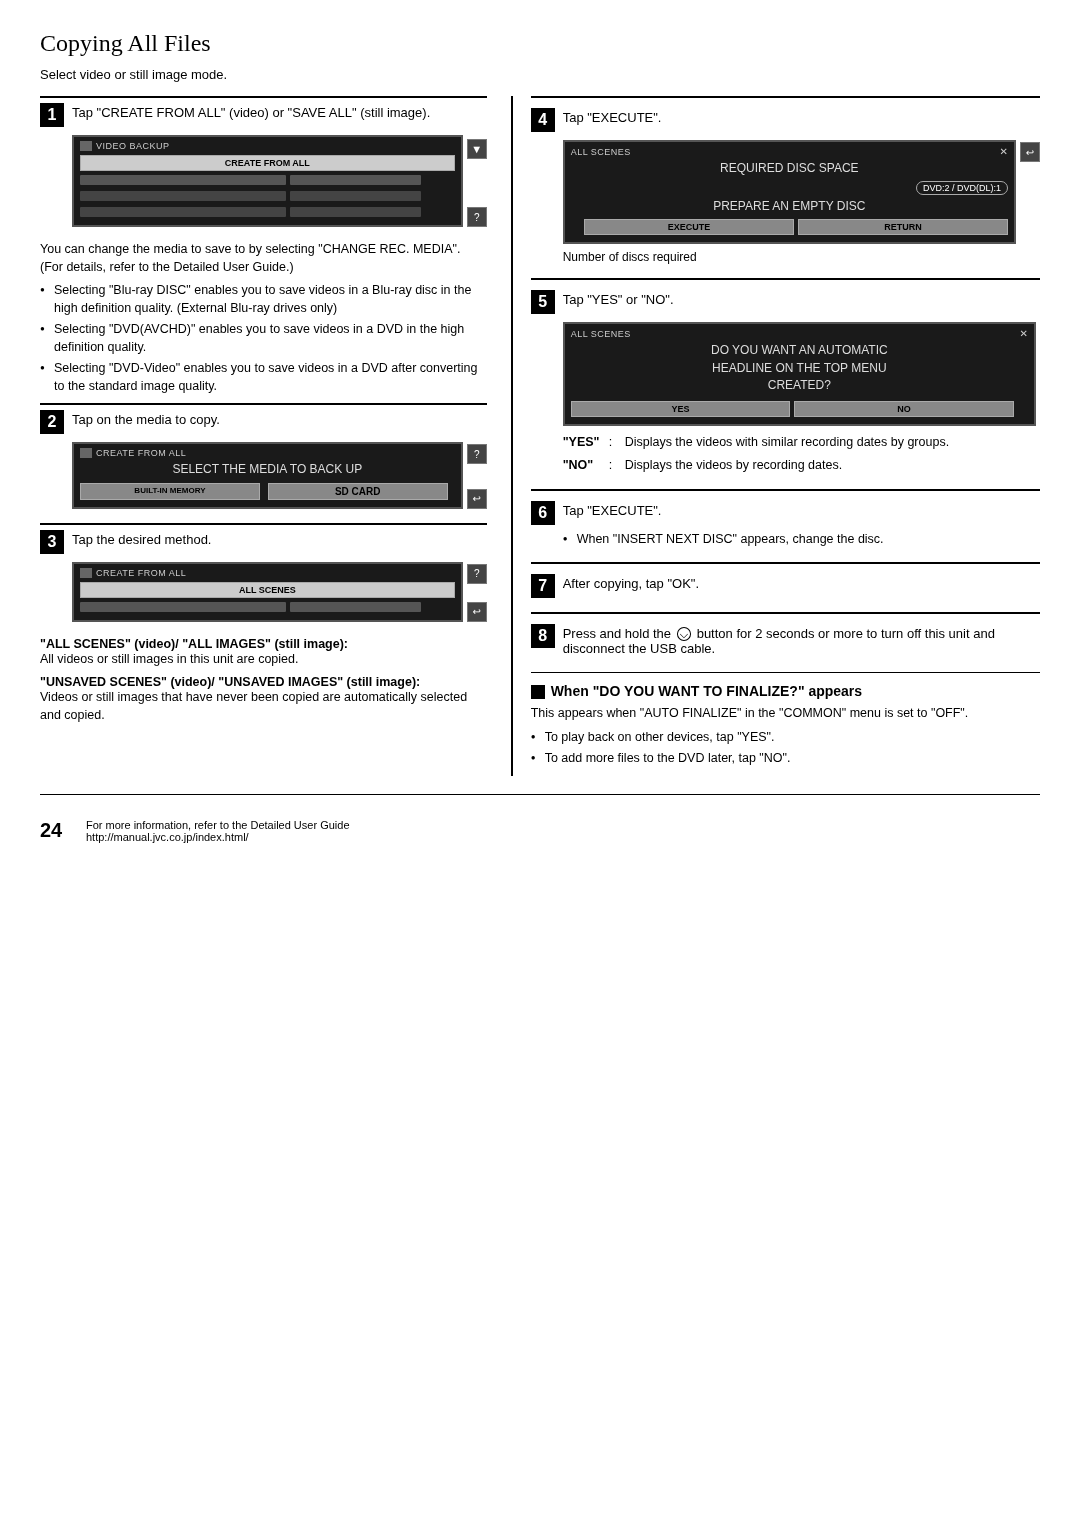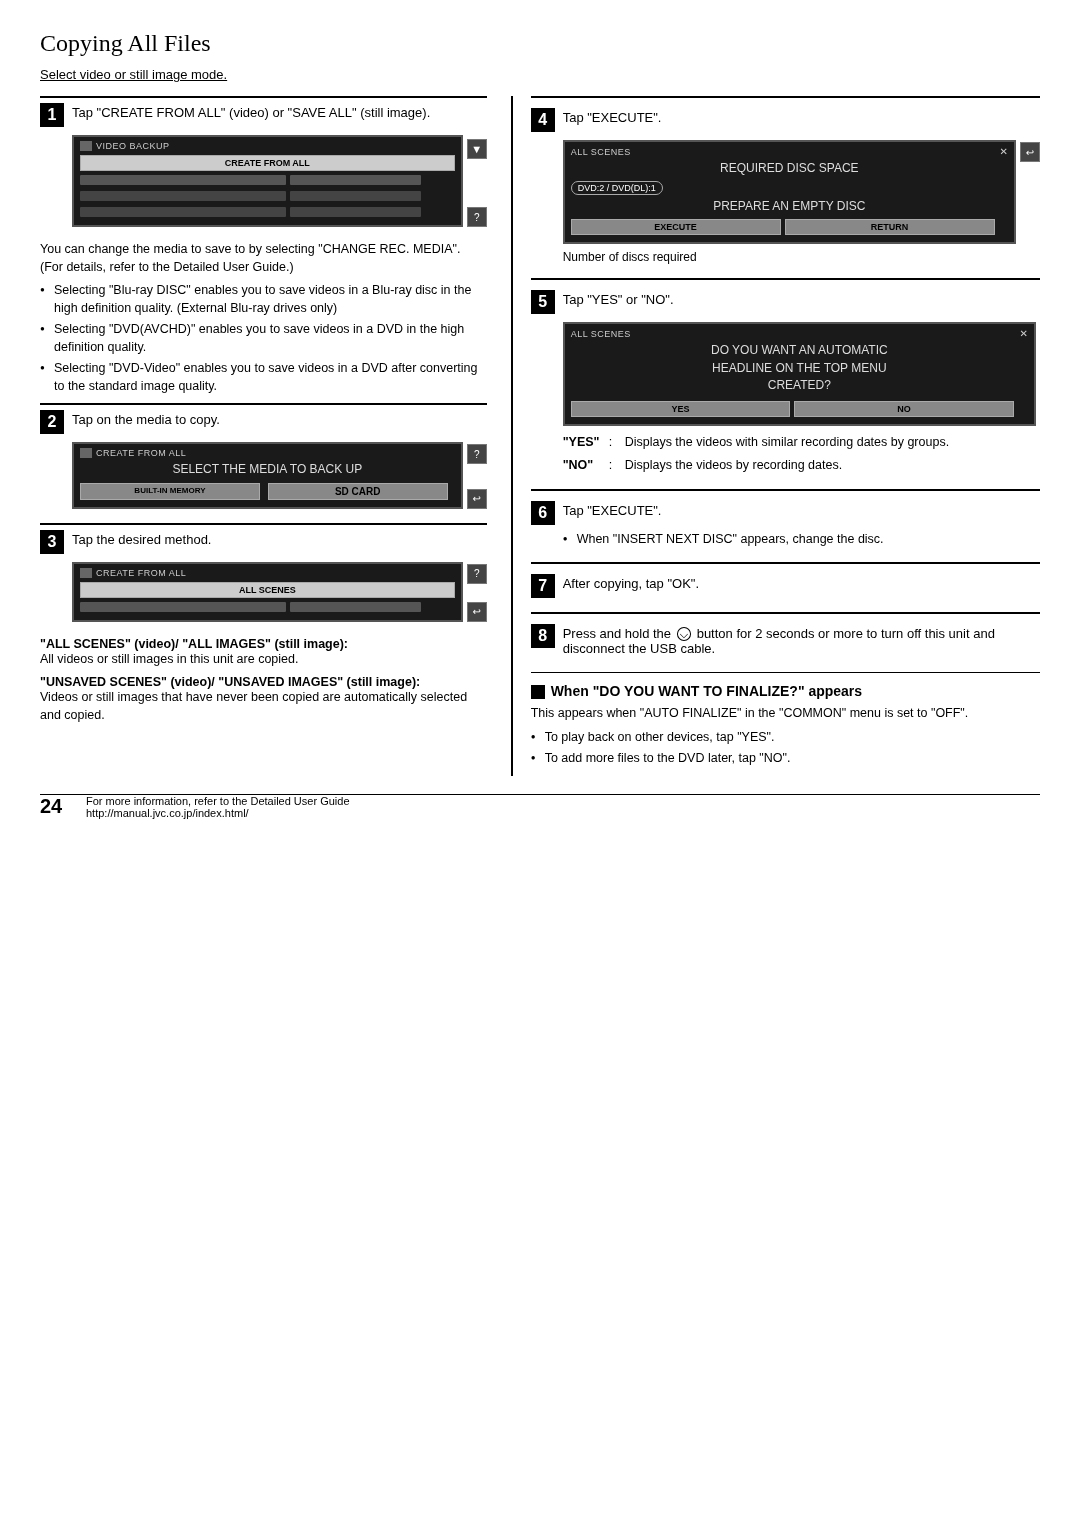--- a/index.html
+++ b/index.html
@@ -14,21 +14,20 @@
     }
     h1 {
       font-size: 24px;
       font-weight: normal;
       font-family: Georgia, serif;
       margin-bottom: 10px;
     }
     .subtitle {
       font-size: 13px;
       margin-bottom: 14px;
-      text-decoration: underline;
     }
     .two-col {
       display: flex;
       gap: 0;
     }
     .left-col {
       width: 480px;
       padding-right: 24px;
     }
     .right-col {
@@ -236,21 +235,21 @@
       background: #000;
       width: 14px;
       height: 14px;
       flex-shrink: 0;
       margin-top: 2px;
     }
     
     .footer {
       border-top: 1px solid #000;
       margin-top: 18px;
-      padding-top: 0;
+      padding-top: 24px;
       display: flex;
       gap: 16px;
       align-items: flex-start;
     }
     .footer-num {
       font-size: 20px;
       font-weight: bold;
       min-width: 30px;
     }
     .footer-text {
@@ -395,25 +394,25 @@
         <div class="step-num">4</div>
         <div class="step-text">Tap "EXECUTE".</div>
       </div>
       <div class="screen-with-side">
         <div class="screen-mock">
           <div class="screen-title-bar">
             <span class="screen-title-text">ALL SCENES</span>
             <span class="screen-close">✕</span>
           </div>
           <div class="screen-inner-text">REQUIRED DISC SPACE</div>
-          <div style="text-align:left;">
+          <div style="text-align:right;">
             <span class="oval-box">DVD:2 / DVD(DL):1</span>
           </div>
           <div class="screen-inner-text">PREPARE AN EMPTY DISC</div>
-          <div style="display:flex;gap:4px;margin-top:4px;">
+          <div style="display:flex;gap:4px;margin-top:4px;justify-content:flex-end;">
             <div class="screen-btn half">EXECUTE</div>
             <div class="screen-btn half">RETURN</div>
           </div>
         </div>
         <div class="side-icons">
           <div class="icon-box">↩</div>
         </div>
       </div>
       <div class="box-caption">Number of discs required</div>
     </div>

